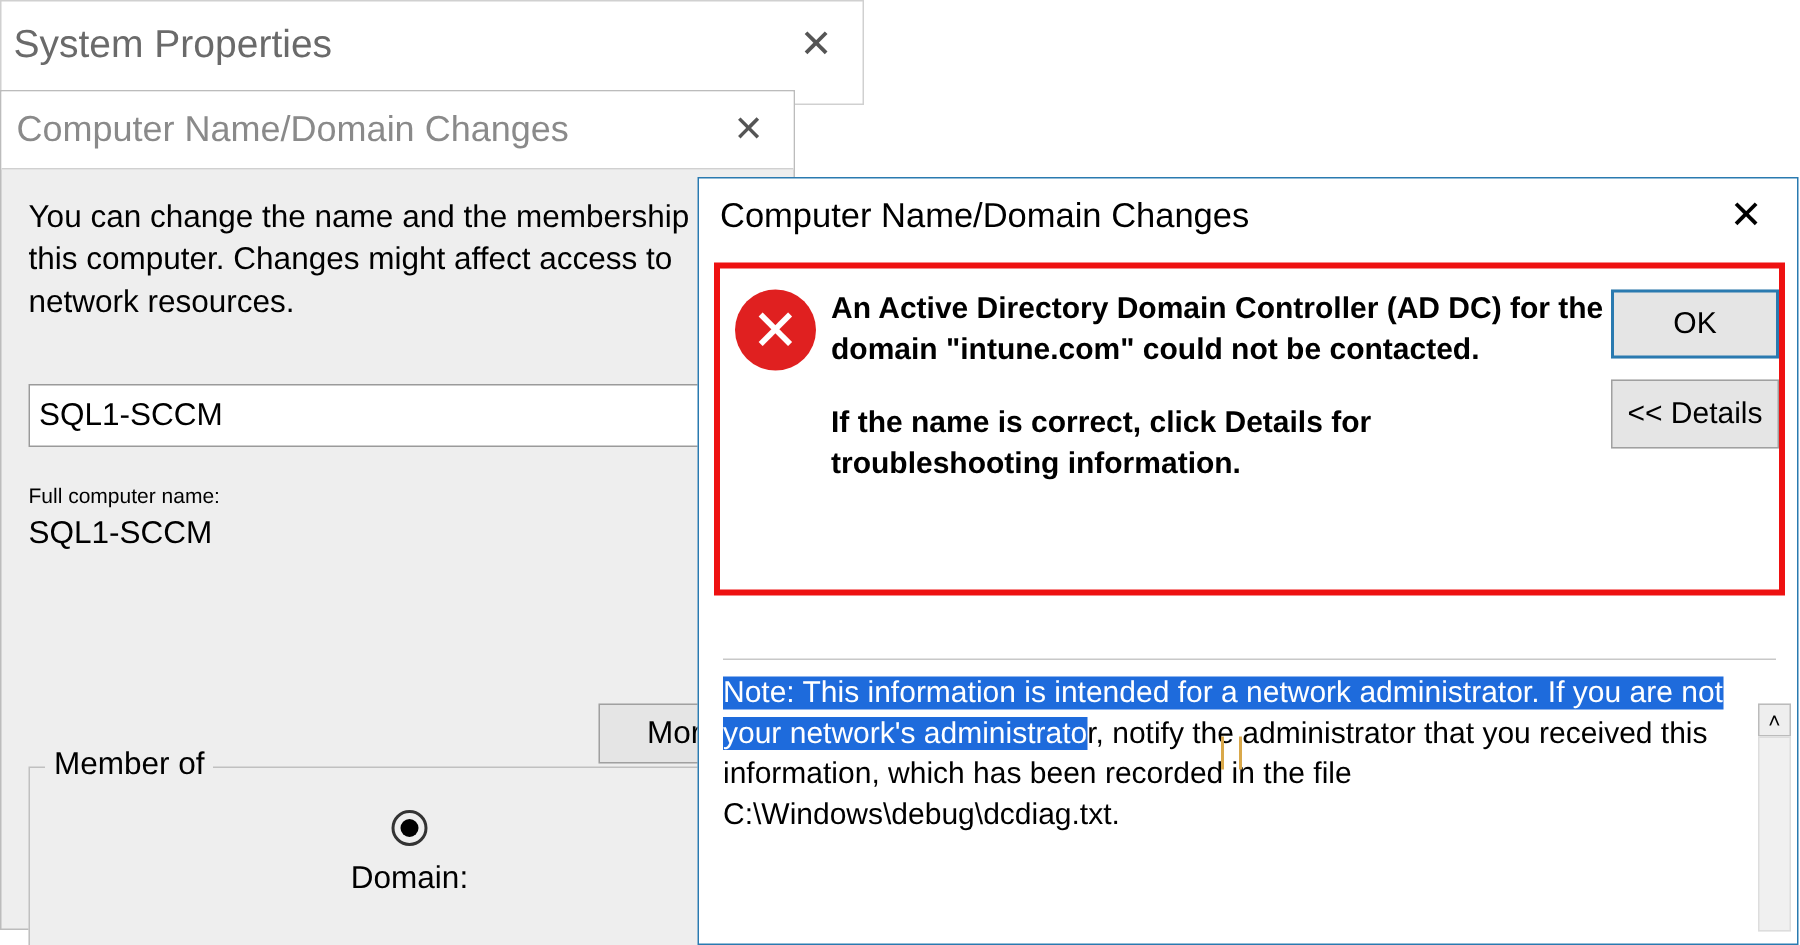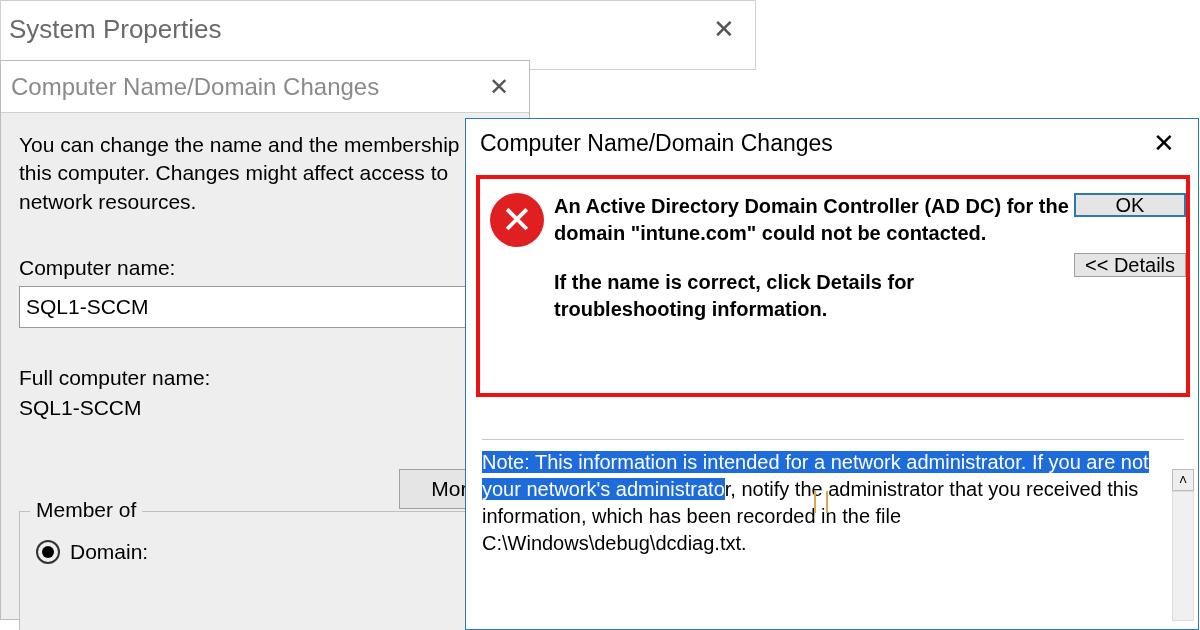--- a/index.html
+++ b/index.html
@@ -1,20 +1,20 @@
 <!DOCTYPE html>
 <html><head>
 <meta charset="utf-8">
 <style>
   * { box-sizing: border-box; font-family: "Segoe UI", Tahoma, sans-serif; }
   body { margin: 0; width: 1200px; height: 630px; background: #fff; position: relative; overflow: hidden; }
 
   
   .sysprops {
-    position: absolute; left: 0; top: 0; width: 756px; height: 70px;
+    position: absolute; left: 0; top: 0; width: 576px; height: 70px;
     border: 1px solid #d0d0d0; background: #fff;
   }
   .sysprops-titlebar { display: flex; align-items: center; height: 56px; padding: 0 8px; }
   .sysprops-title { font-size: 26px; color: #6a6a6a; flex: 1; }
   .sysprops-close { width: 46px; text-align: center; font-size: 26px; color: #555; cursor: default; }
 
   
   .domwin {
     position: absolute; left: 0; top: 60px; width: 530px; height: 560px;
     border: 1px solid #bcbcbc; background: #eee;
@@ -22,34 +22,34 @@
   .domwin-titlebar { display: flex; align-items: center; height: 52px; background: #fff; padding: 0 10px; border-bottom: 1px solid #d0d0d0; }
   .domwin-title { font-size: 24px; color: #8a8a8a; flex: 1; }
   .domwin-close { width: 40px; text-align: center; font-size: 24px; color: #555; }
   .domwin-body { padding: 18px 18px 0 18px; font-size: 21px; color: #000; }
   .domwin-desc { line-height: 1.35; margin-bottom: 40px; }
   .field-label { font-size: 21px; margin-bottom: 6px; }
   .text-input {
     width: 100%; height: 42px; border: 1px solid #9a9a9a; background: #fff;
     font-size: 21px; padding: 4px 6px;
   }
-  .full-name-label { margin-top: 38px; font-size: 21px; }
+  .full-name-label { margin-top: 24px; font-size: 14px; }
   .full-name-value { font-size: 21px; margin-top: 6px; }
   .more-btn {
     position: absolute; left: 398px; top: 408px; width: 130px; height: 40px;
     border: 1px solid #a0a0a0; background: #e5e5e5; font-size: 21px; text-align: center; line-height: 38px;
   }
   .groupbox {
     position: absolute; left: 18px; top: 450px; right: 18px; height: 150px;
     border: 1px solid #c0c0c0; background: #eee;
   }
   .group-legend {
     position: absolute; left: 10px; top: -14px; background: #eee; padding: 0 6px; font-size: 21px;
   }
-  .radio-row { display: flex; align-items: center; gap: 10px; margin: 28px 0 6px 16px; font-size: 21px; }
+  .radio-row { display: flex; align-items: center; gap: 10px; margin: 28px 0 6px 16px; font-size: 21px; flex-direction: column; }
   .radio-outer { width: 24px; height: 24px; border: 2px solid #333; border-radius: 50%; display: inline-flex; align-items: center; justify-content: center; }
   .radio-inner { width: 12px; height: 12px; background: #000; border-radius: 50%; }
   .domain-input {
     margin: 4px 16px 0 50px; width: 420px; height: 38px; border: 1px solid #9a9a9a;
     background: #fff; font-size: 20px; padding: 4px 6px;
   }
 
   
   .errwin {
     position: absolute; left: 465px; top: 118px; width: 734px; height: 512px;
@@ -66,21 +66,21 @@
   .err-icon {
     position: absolute; left: 10px; top: 14px; width: 54px; height: 54px;
     background: #e02020; border-radius: 50%; color: #fff; display: flex;
     align-items: center; justify-content: center; font-size: 38px; font-weight: 400;
   }
   .err-text {
     position: absolute; left: 74px; top: 14px; width: 515px; font-size: 20px; line-height: 1.35;
   }
   .err-p { margin: 0 0 22px 0; font-weight: bold; }
   .err-btn {
-    position: absolute; width: 112px; height: 24px;
+    position: absolute; width: 112px; height: 46px;
     border: 1px solid #a0a0a0; background: #e5e5e5; font-size: 20px;
     display: flex; align-items: center; justify-content: center;
   }
   .ok-btn { left: 594px; top: 14px; border: 2px solid #2a7ab0; }
   .details-btn { left: 594px; top: 74px; }
 
   .hr { position: absolute; left: 16px; top: 320px; width: 702px; height: 1px; background: #c8c8c8; }
 
   .note-wrap {
     position: absolute; left: 16px; top: 330px; width: 686px; font-size: 20px; line-height: 1.35;
@@ -109,21 +109,20 @@
   </div>
 </div>
 
 <div class="domwin">
   <div class="domwin-titlebar">
     <div class="domwin-title">Computer Name/Domain Changes</div>
     <div class="domwin-close">✕</div>
   </div>
   <div class="domwin-body">
     <div class="domwin-desc">You can change the name and the membership of this computer. Changes might affect access to network resources.</div>
-    <div class="field-label">Computer name:</div>
     <input class="text-input" value="SQL1-SCCM" style="">
     <div class="full-name-label">Full computer name:</div>
     <div class="full-name-value">SQL1-SCCM</div>
   </div>
   <div class="more-btn">More...</div>
   <div class="groupbox">
     <div class="group-legend">Member of</div>
     <div class="radio-row">
       <span class="radio-outer">
           <span class="radio-inner"></span>

